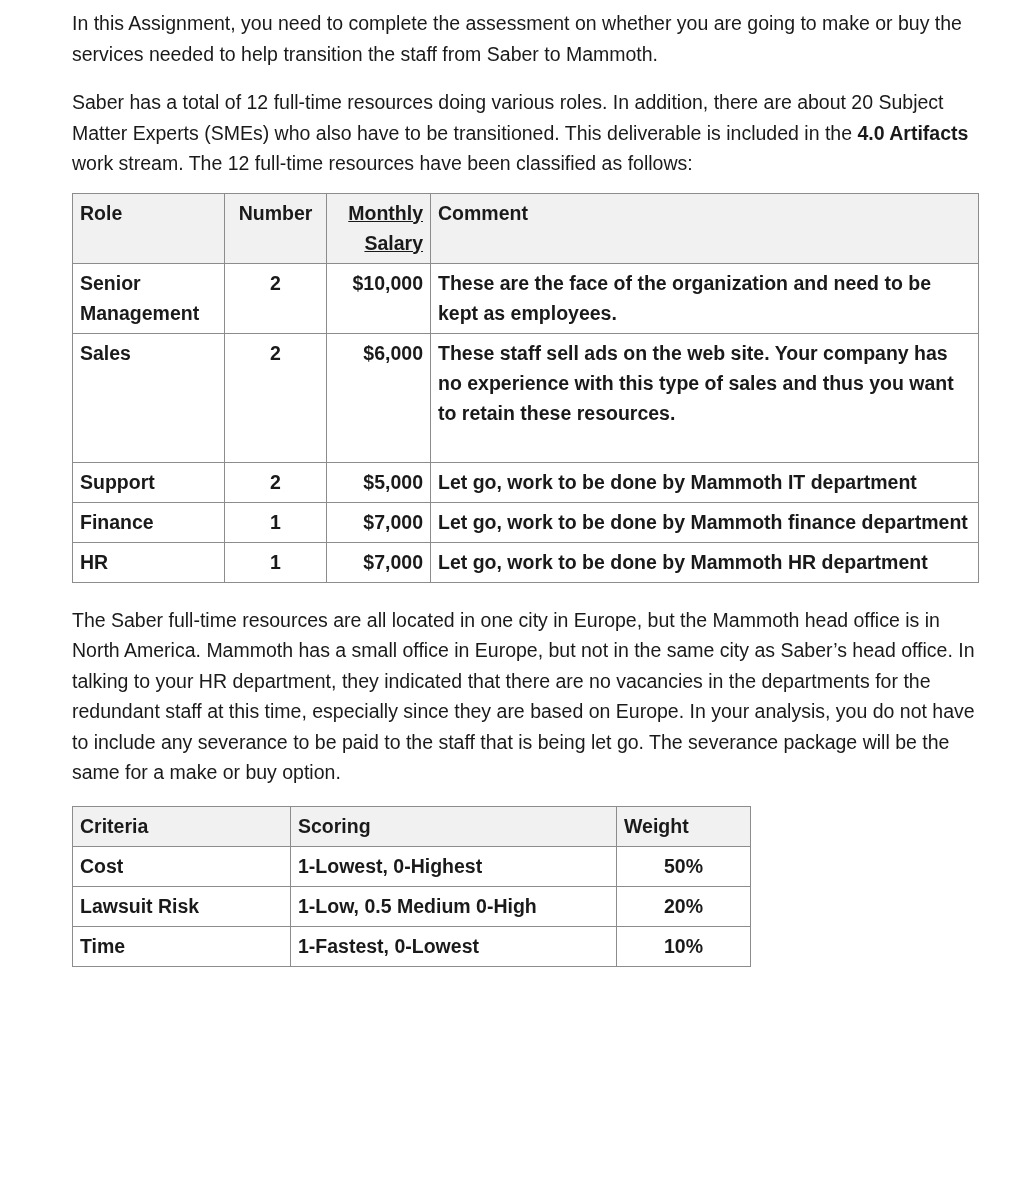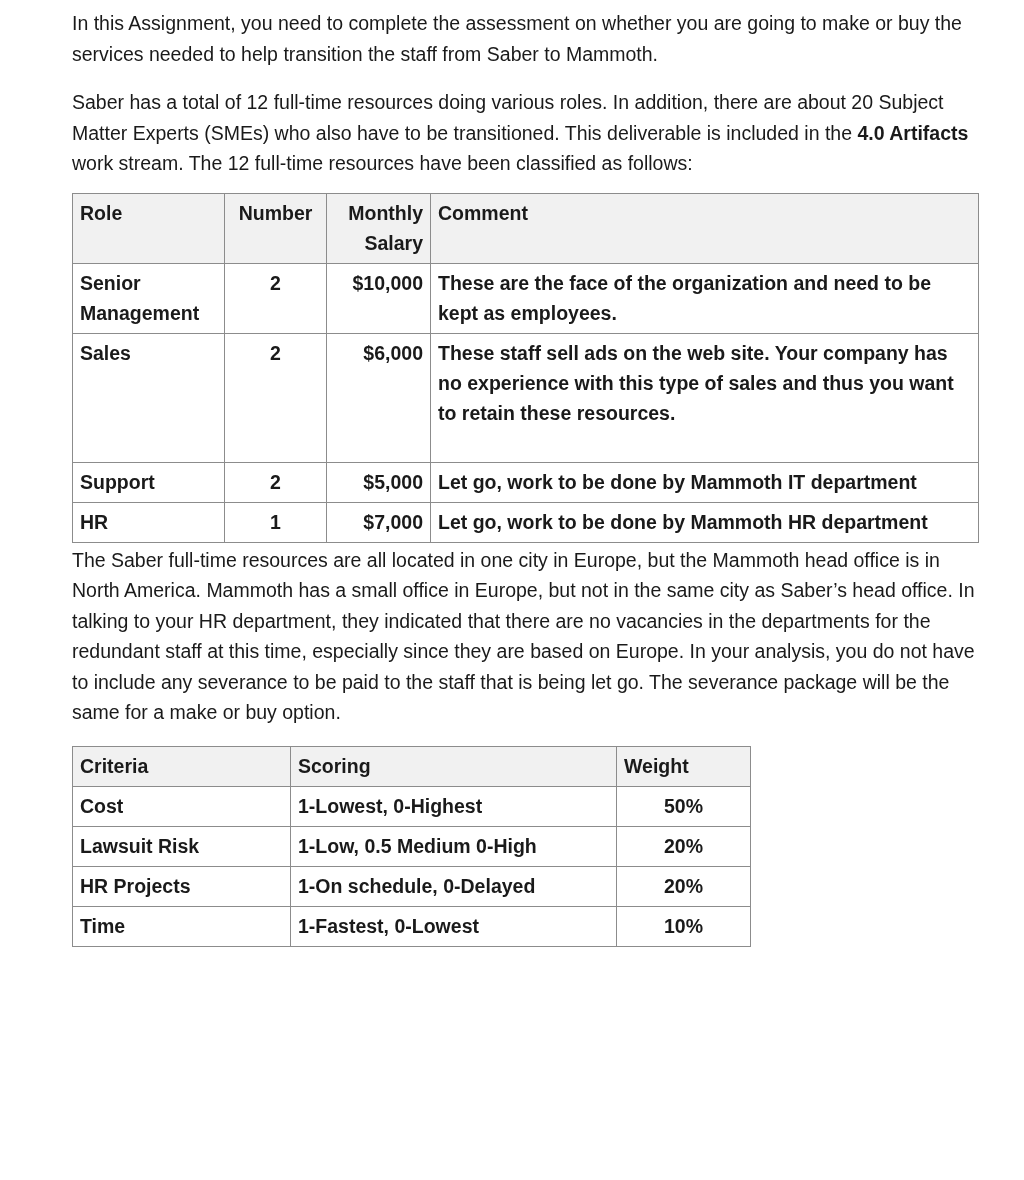--- a/index.html
+++ b/index.html
@@ -37,21 +37,21 @@
   table {
     border-collapse: collapse;
     table-layout: fixed;
     font-size: 19.5px;
     line-height: 30px;
     color: #1a1a1a;
     margin: 0 0 16px 0;
   }
   table.roles-table {
     width: 906px;
-    margin-bottom: 2px;
+    margin-bottom: 22px;
   }
   table.criteria-table {
     width: 678px;
     margin-bottom: 20px;
   }
   table td, table th {
     border: 1px solid #8c8c8c;
     vertical-align: top;
     padding: 4px 7px 5px 7px;
     font-weight: bold;
@@ -67,21 +67,21 @@
   .roles-table col.c-salary { width: 104px; }
   .roles-table col.c-comment { width: 548px; }
 
   .criteria-table col.k-criteria { width: 218px; }
   .criteria-table col.k-scoring { width: 326px; }
   .criteria-table col.k-weight { width: 134px; }
 
   .roles-table td.num { text-align: center; }
   .roles-table td.sal { text-align: right; }
   .roles-table th.num-h { text-align: center; }
-  .roles-table th.sal-h { text-align: right; }
+  .roles-table th.sal-h { text-align: right; text-decoration: underline; }
 
   .criteria-table th.w-h { text-align: left; }
   .criteria-table td.w { text-align: center; }
 
   .row-pad-2 td { padding-bottom: 34px; }
 </style>
 </head>
 <body>
 
 <div class="page">
@@ -118,20 +118,26 @@
         <td class="sal">$6,000</td>
         <td>These staff sell ads on the web site.  Your company has no experience with this type of sales and thus you want to retain these resources.</td>
       </tr>
       <tr>
         <td>Support</td>
         <td class="num">2</td>
         <td class="sal">$5,000</td>
         <td>Let go, work to be done by Mammoth IT department</td>
       </tr>
       <tr>
+        <td>Finance</td>
+        <td class="num">1</td>
+        <td class="sal">$7,000</td>
+        <td>Let go, work to be done by Mammoth finance department</td>
+      </tr>
+      <tr>
         <td>HR</td>
         <td class="num">1</td>
         <td class="sal">$7,000</td>
         <td>Let go, work to be done by Mammoth HR department</td>
       </tr>
     </tbody>
   </table>
 
   <p class="para">The Saber full-time resources are all located in one city in Europe, but the Mammoth head office is in North America.  Mammoth has a small office in Europe, but not in the same city as Saber’s head office.  In talking to your HR department, they indicated that there are no vacancies in the departments for the redundant staff at this time, especially since they are based on Europe.  In your analysis, you do not have to include any severance to be paid to the staff that is being let go.  The severance package will be the same for a make or buy option.</p>
 
@@ -154,25 +160,20 @@
         <td>Cost</td>
         <td>1-Lowest, 0-Highest</td>
         <td class="w">50%</td>
       </tr>
       <tr>
         <td>Lawsuit Risk</td>
         <td>1-Low, 0.5 Medium 0-High</td>
         <td class="w">20%</td>
       </tr>
       <tr>
-        <td>HR Projects</td>
-        <td>1-On schedule, 0-Delayed</td>
-        <td class="w">20%</td>
-      </tr>
-      <tr>
         <td>Time</td>
         <td>1-Fastest, 0-Lowest</td>
         <td class="w">10%</td>
       </tr>
 
     </tbody>
   </table>
 
 </div>
 

